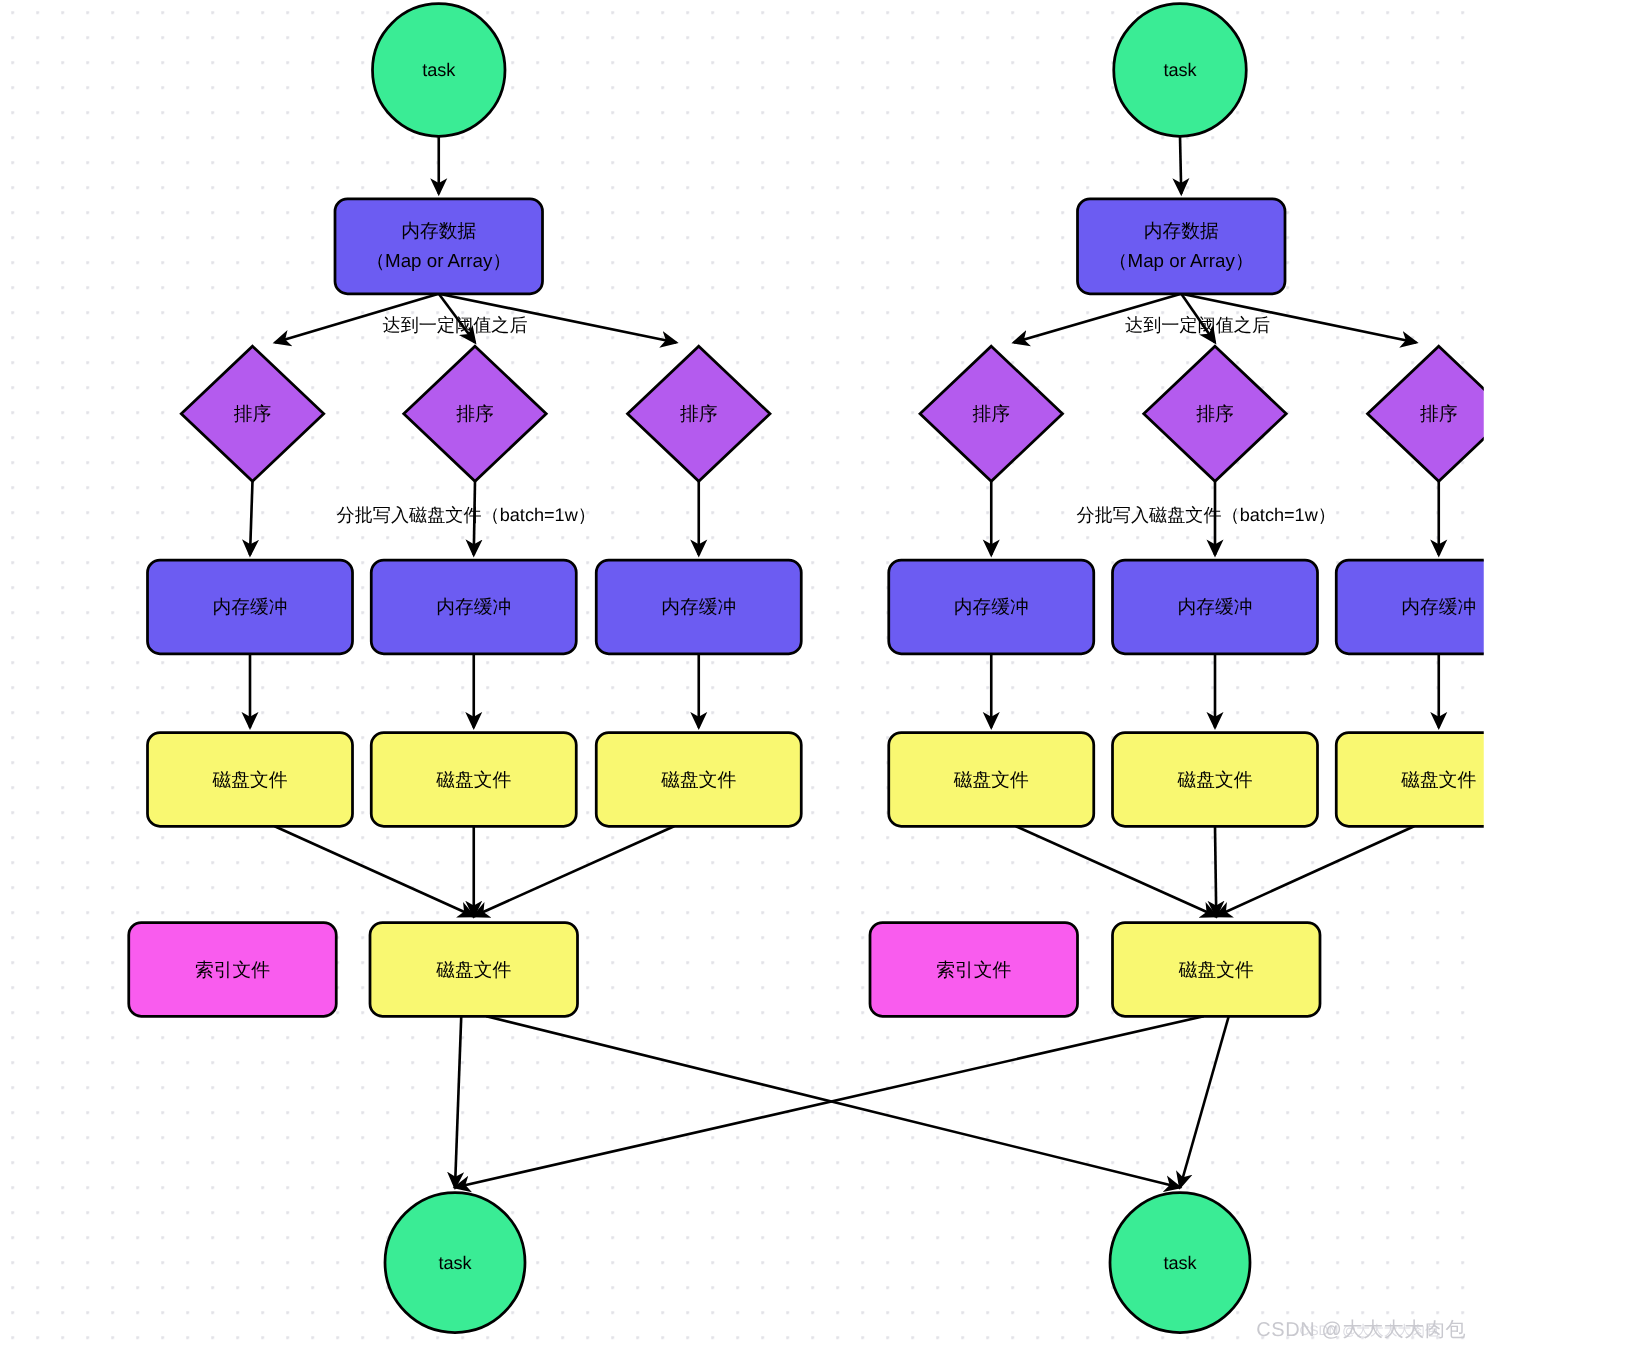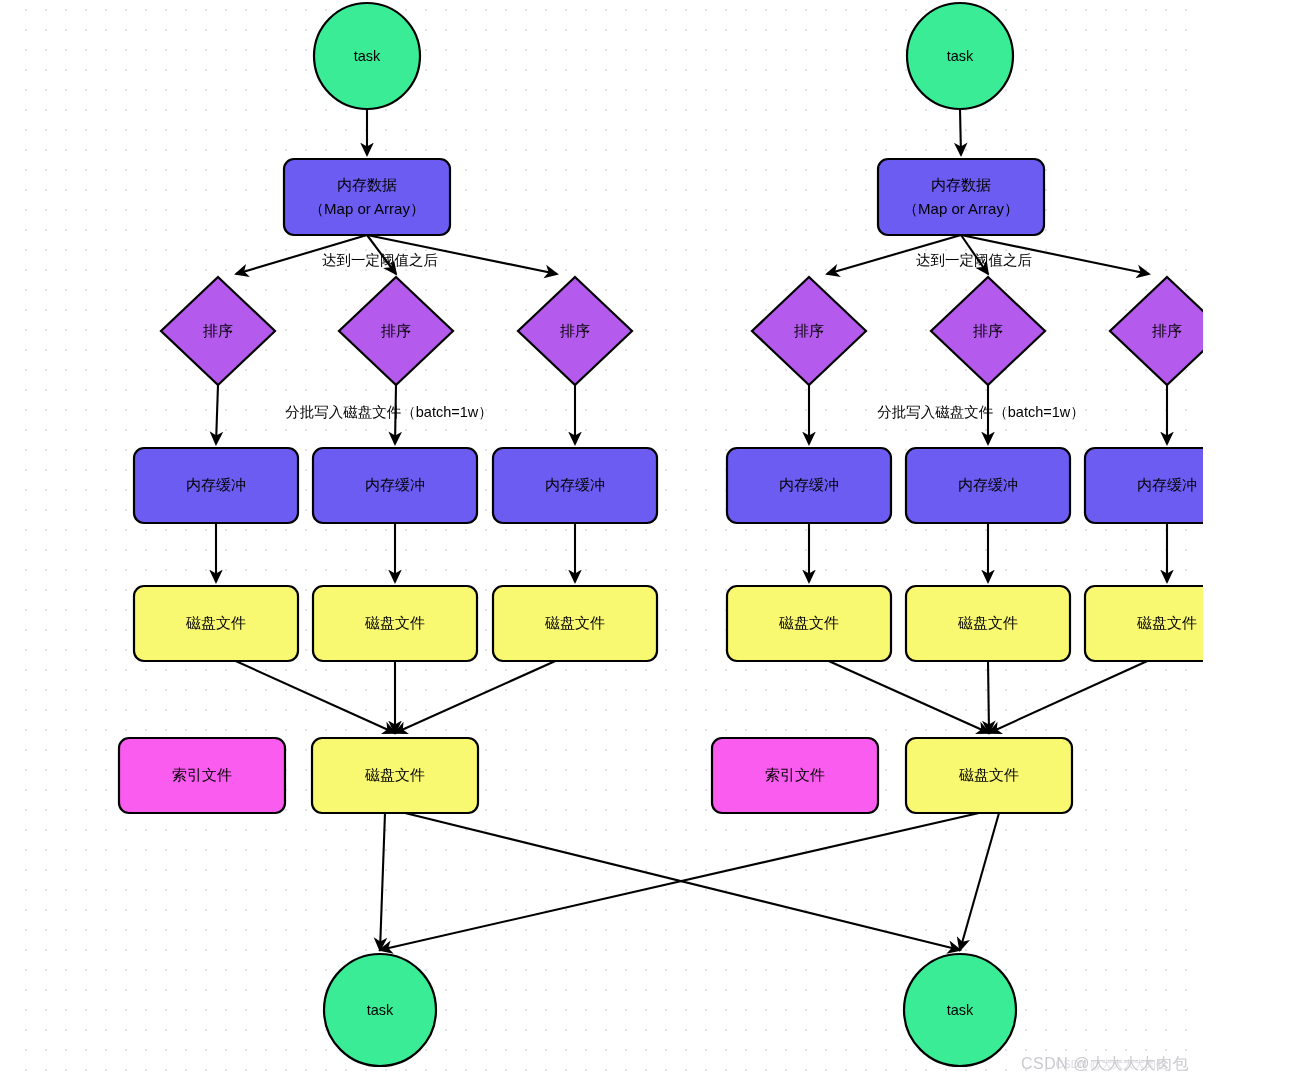--- a/index.html
+++ b/index.html
@@ -13,21 +13,20 @@
   #canvas {
     position: relative;
     width: 1187px;
     height: 1084px;
     background-color: #ffffff;
     background-image:
       radial-gradient(circle at 1px 1px, #e3e3e8 1.1px, rgba(255,255,255,0) 1.6px);
     background-size: 20px 20px;
     background-position: 9px 9px;
     overflow: hidden;
-    margin-left: 16px;
   }
   #diagram {
     position: absolute;
     left: 0;
     top: 0;
     width: 1308px;
     height: 1084px;
   }
   .node-shape {
     stroke: #000000;

